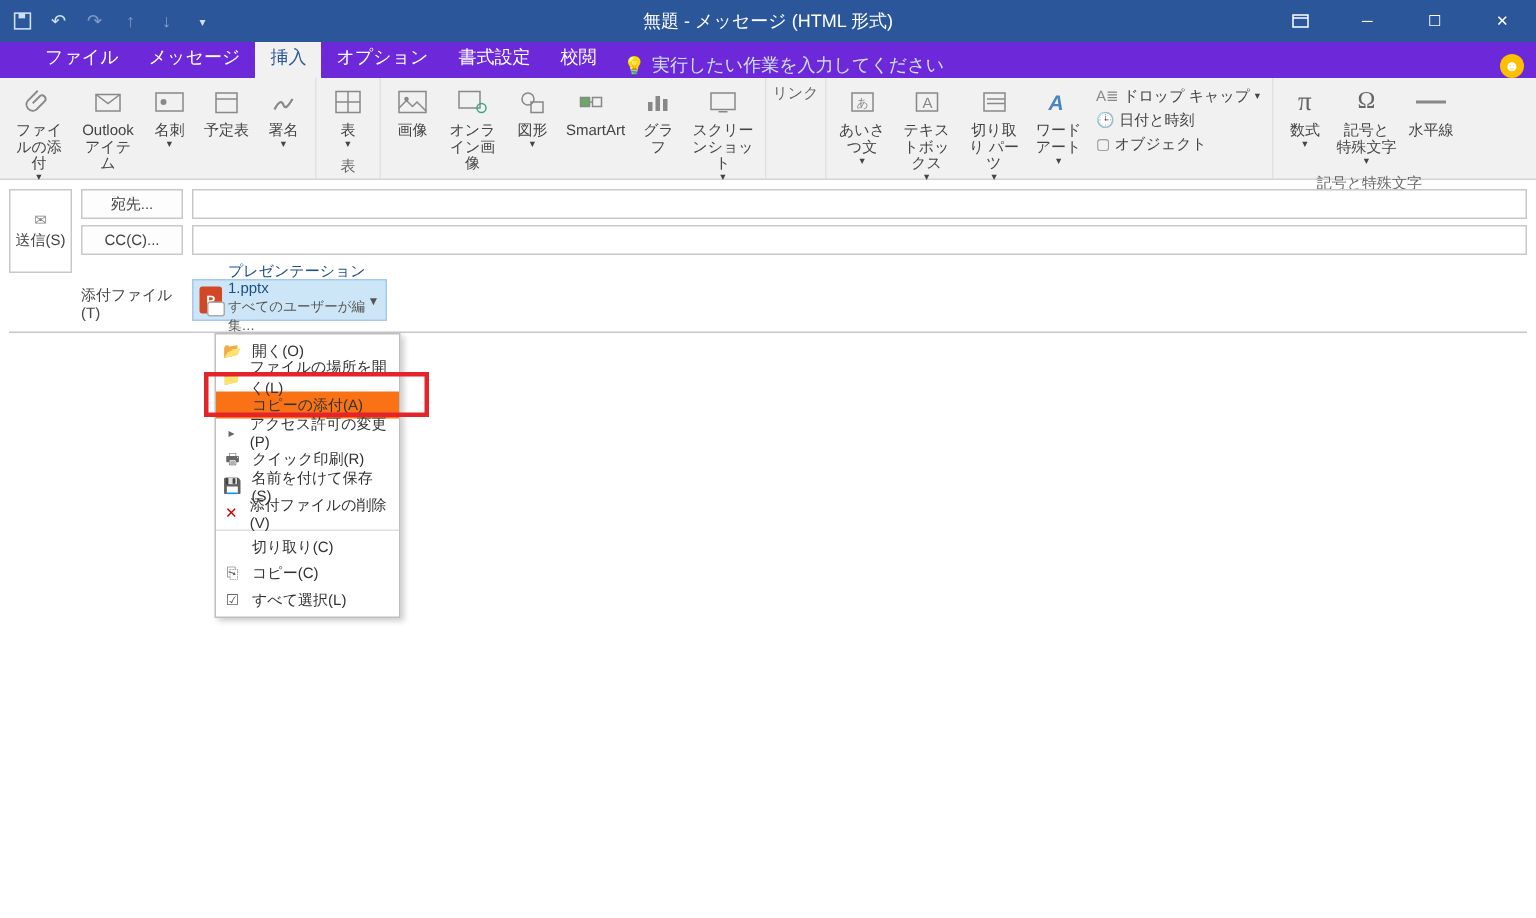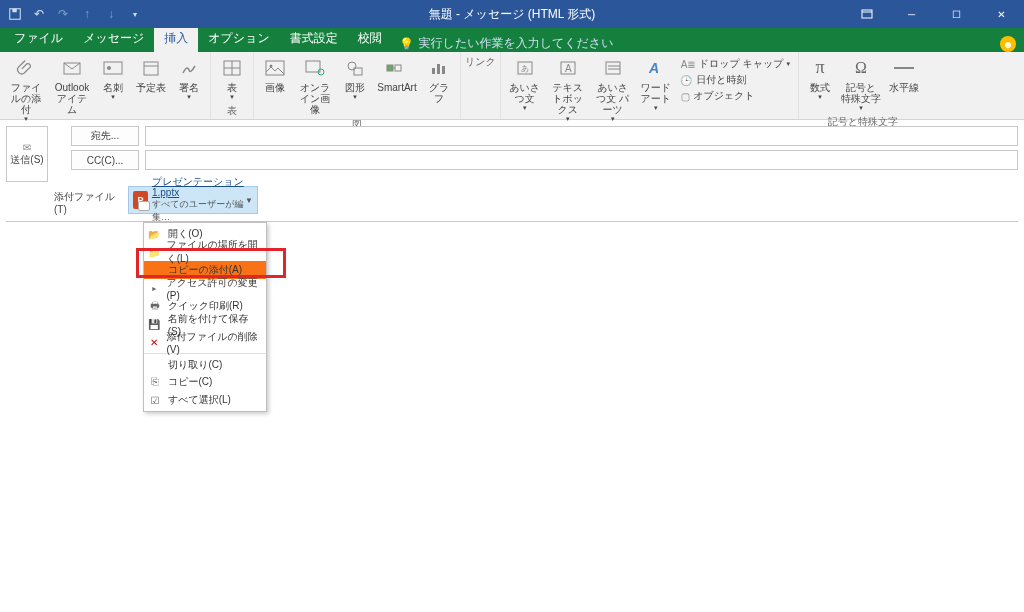--- a/index.html
+++ b/index.html
@@ -7,49 +7,49 @@
 
 
 .titlebar { height: 28px; background: #2b579a; color: #fff; display: flex; align-items: center; position: relative; }
 .qat { display: flex; gap: 2px; padding-left: 4px; }
 .qat-btn { width: 22px; height: 22px; display: flex; align-items: center; justify-content: center; color: #cfe0f4; font-size: 12px; }
 .title { position: absolute; left: 50%; transform: translateX(-50%); font-size: 12px; color: #fff; }
 .winbtns { margin-left: auto; display: flex; }
 .winbtn { width: 45px; height: 28px; display: flex; align-items: center; justify-content: center; color: #fff; font-size: 10px; }
 
 
-.tabs { height: 24px; background: #15803d; display: flex; align-items: flex-end; padding: 0 0 0 4px; }
+.tabs { height: 24px; background: #6d28d9; display: flex; align-items: flex-end; padding: 0 0 0 20px; }
 .tab { padding: 4px 10px 5px; color: #fff; font-size: 12px; cursor: pointer; }
 .tab.active { background: #f1f1f1; color: #2b579a; }
 .tellme { display: flex; align-items: center; color: #cfe0f4; padding: 0 8px; font-size: 12px; gap: 4px; }
 .help-icon { margin-left: auto; margin-right: 8px; width: 16px; height: 16px; border-radius: 50%; background: #fdbf00; color: #fff; display: flex; align-items: center; justify-content: center; font-size: 10px; }
 
 
 .ribbon { height: 68px; background: #f1f1f1; border-bottom: 1px solid #d4d4d4; display: flex; }
 .group { border-right: 1px solid #e1e1e1; padding: 2px 4px 0; display: flex; flex-direction: column; align-items: center; }
 .group-items { display: flex; flex: 1; align-items: flex-start; gap: 2px; }
 .group-label { font-size: 10px; color: #666; padding: 1px 0 2px; text-align: center; width: 100%; }
 .rbtn-lg { display: flex; flex-direction: column; align-items: center; width: 44px; padding: 2px 2px; cursor: pointer; font-size: 10px; color: #444; text-align: center; line-height: 1.1; }
 .ricon { width: 28px; height: 24px; display: flex; align-items: center; justify-content: center; margin-bottom: 2px; }
 .rstack { display: flex; flex-direction: column; gap: 0; padding: 2px; }
 .rrow { font-size: 10px; color: #444; padding: 1px 2px; display: flex; align-items: center; gap: 3px; white-space: nowrap; cursor: pointer; }
 
 
 .compose { padding: 6px 6px 0 6px; display: flex; gap: 6px; }
 .sendbox { width: 42px; height: 56px; border: 1px solid #c8c8c8; display: flex; flex-direction: column; align-items: center; justify-content: center; font-size: 10px; color: #444; cursor: pointer; }
 .fields { flex: 1; display: flex; flex-direction: column; gap: 4px; }
-.fieldrow { display: flex; align-items: flex-end; gap: 6px; margin-left: 17px; }
+.fieldrow { display: flex; align-items: flex-end; gap: 6px; }
 .fieldbtn { width: 68px; height: 20px; border: 1px solid #c8c8c8; background: #fdfdfd; font-size: 10px; color: #444; cursor: pointer; display: flex; align-items: center; justify-content: center; }
 .field-label { width: 68px; font-size: 10px; color: #444; padding-left: 2px; }
 .fieldinput { flex: 1; height: 20px; border: 1px solid #c8c8c8; padding: 0 4px; font-size: 11px; }
 
 .attach-row { display: flex; align-items: flex-start; padding: 4px 6px 6px 54px; gap: 6px; }
 .attach-label { width: 68px; font-size: 10px; color: #444; padding-top: 4px; }
 .attach-chip { width: 130px; height: 28px; border: 1px solid #a6c8ec; background: #cde6f7; display: flex; align-items: center; padding: 2px 4px; gap: 4px; position: relative; cursor: pointer; }
-.attach-chip .fname { font-size: 10px; color: #1a4e8a; line-height: 1.1; text-decoration: underline; }
+.attach-chip .fname { font-size: 10px; color: #1a4e8a; line-height: 1.1; }
 .attach-chip .fdetail { font-size: 9px; color: #555; }
 .attach-chip .dd { position: absolute; right: 4px; color: #555; font-size: 8px; }
 .pptx-ico { width: 18px; height: 18px; background: #d24726; border-radius: 2px; color: #fff; font-size: 9px; display: flex; align-items: center; justify-content: center; font-weight: bold; position: relative; }
 .pptx-ico::after { content: ""; position: absolute; bottom:-2px; right:-2px; width:10px; height:8px; background:#fff; border:1px solid #aaa; border-radius:2px; }
 
 
 .bodyline { border-top: 1px solid #c8c8c8; margin: 0 6px; }
 .body-area { padding: 8px 12px; min-height: 300px; outline: none; font-size: 12px; }
 
 
@@ -222,20 +222,30 @@
       <div class="rbtn-lg" style="width:34px">
           <div class="ricon">
             <svg width="18" height="16">
               <rect x="2" y="8" width="3" height="6" fill="#888"></rect>
               <rect x="7" y="4" width="3" height="10" fill="#888"></rect>
               <rect x="12" y="6" width="3" height="8" fill="#888"></rect>
             </svg>
           </div>
           <span>グラフ</span>
         </div>
+      <div class="rbtn-lg" style="width:48px">
+          <div class="ricon">
+            <svg width="20" height="16">
+              <rect x="2" y="2" width="16" height="11" fill="none" stroke="#888"></rect>
+              <rect x="7" y="14" width="6" height="1" fill="#888"></rect>
+            </svg>
+          </div>
+          <span>スクリーンショット</span>
+          <span style="font-size:7px">▾</span>
+        </div>
     </div>
     <div class="group-label">図</div>
   </div>
 
   <div class="group">
     <div class="group-label">リンク</div>
   </div>
 
   <div class="group">
     <div class="group-items">
@@ -260,21 +270,21 @@
           <span style="font-size:7px">▾</span>
         </div>
       <div class="rbtn-lg" style="width:44px">
           <div class="ricon">
             <svg width="18" height="16">
               <rect x="2" y="2" width="14" height="12" fill="none" stroke="#888"></rect>
               <line x1="4" y1="6" x2="16" y2="6" stroke="#888"></line>
               <line x1="4" y1="9" x2="16" y2="9" stroke="#888"></line>
             </svg>
           </div>
-          <span>あいさつ文 パーツ</span>
+          <span>切り取り パーツ</span>
           <span style="font-size:7px">▾</span>
         </div>
       <div class="rbtn-lg" style="width:38px">
           <div class="ricon">
             <svg width="20" height="18">
               <text x="3" y="14" font-size="14" font-style="italic" fill="#4a84c4" font-weight="bold">A</text>
             </svg>
           </div>
           <span>ワードアート</span>
           <span style="font-size:7px">▾</span>

